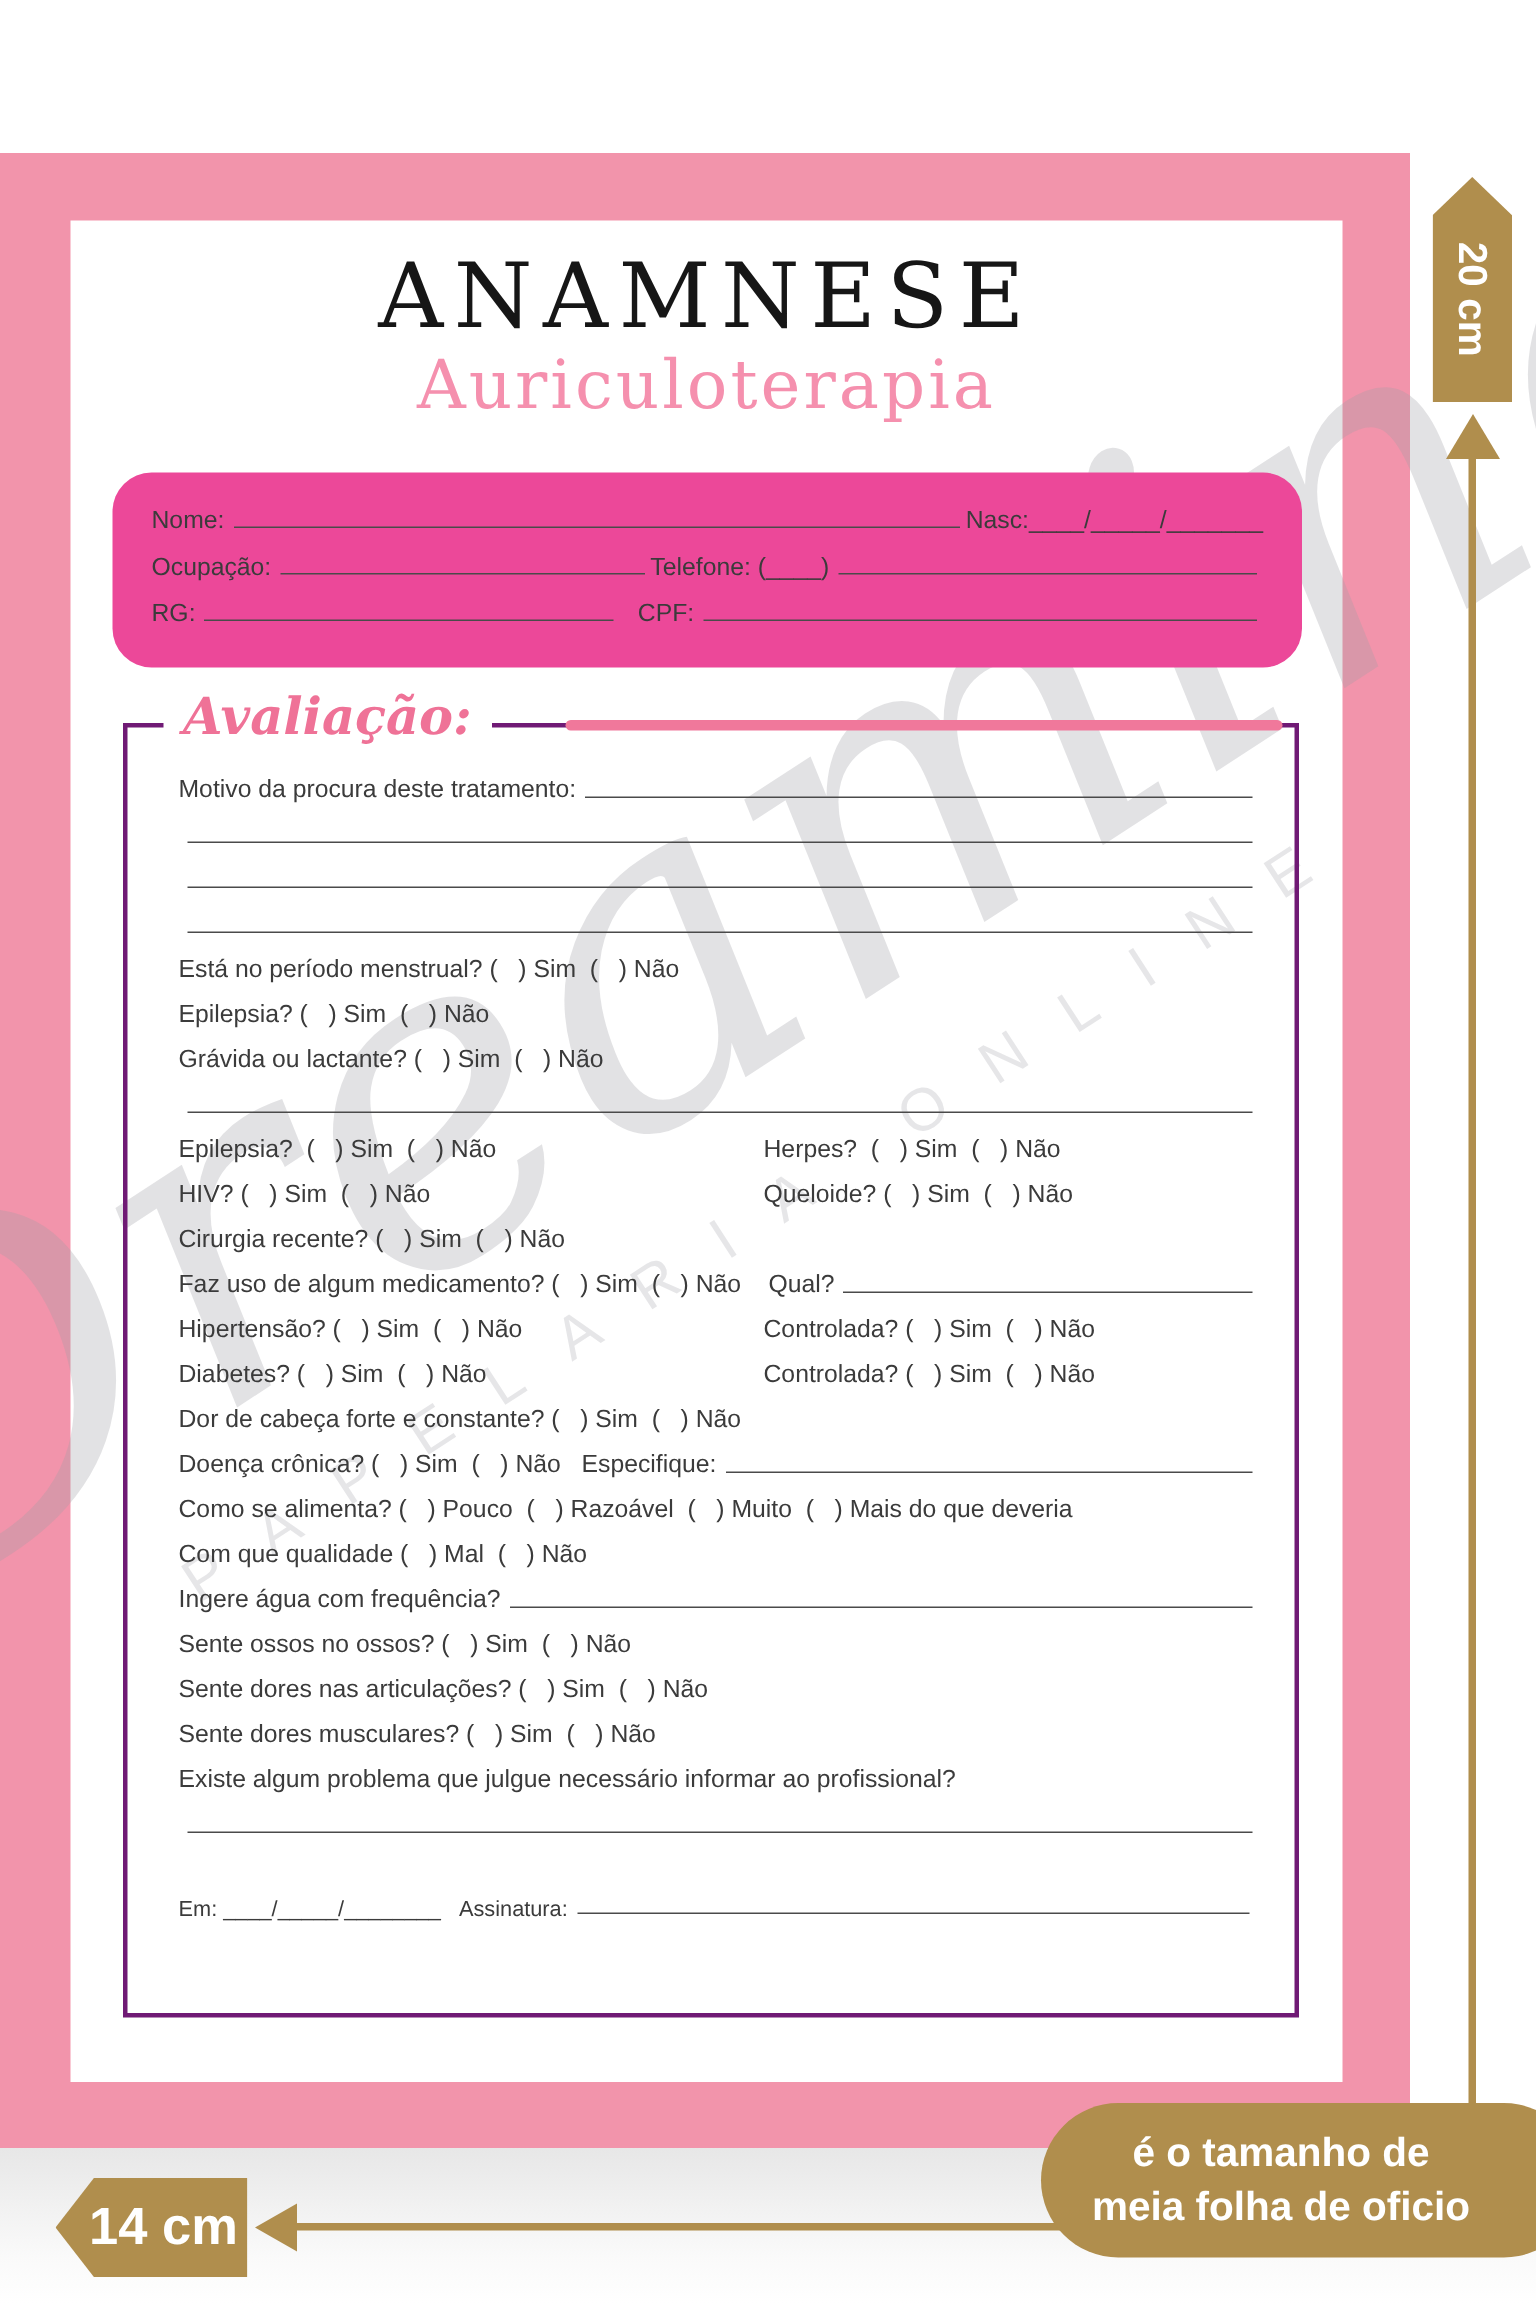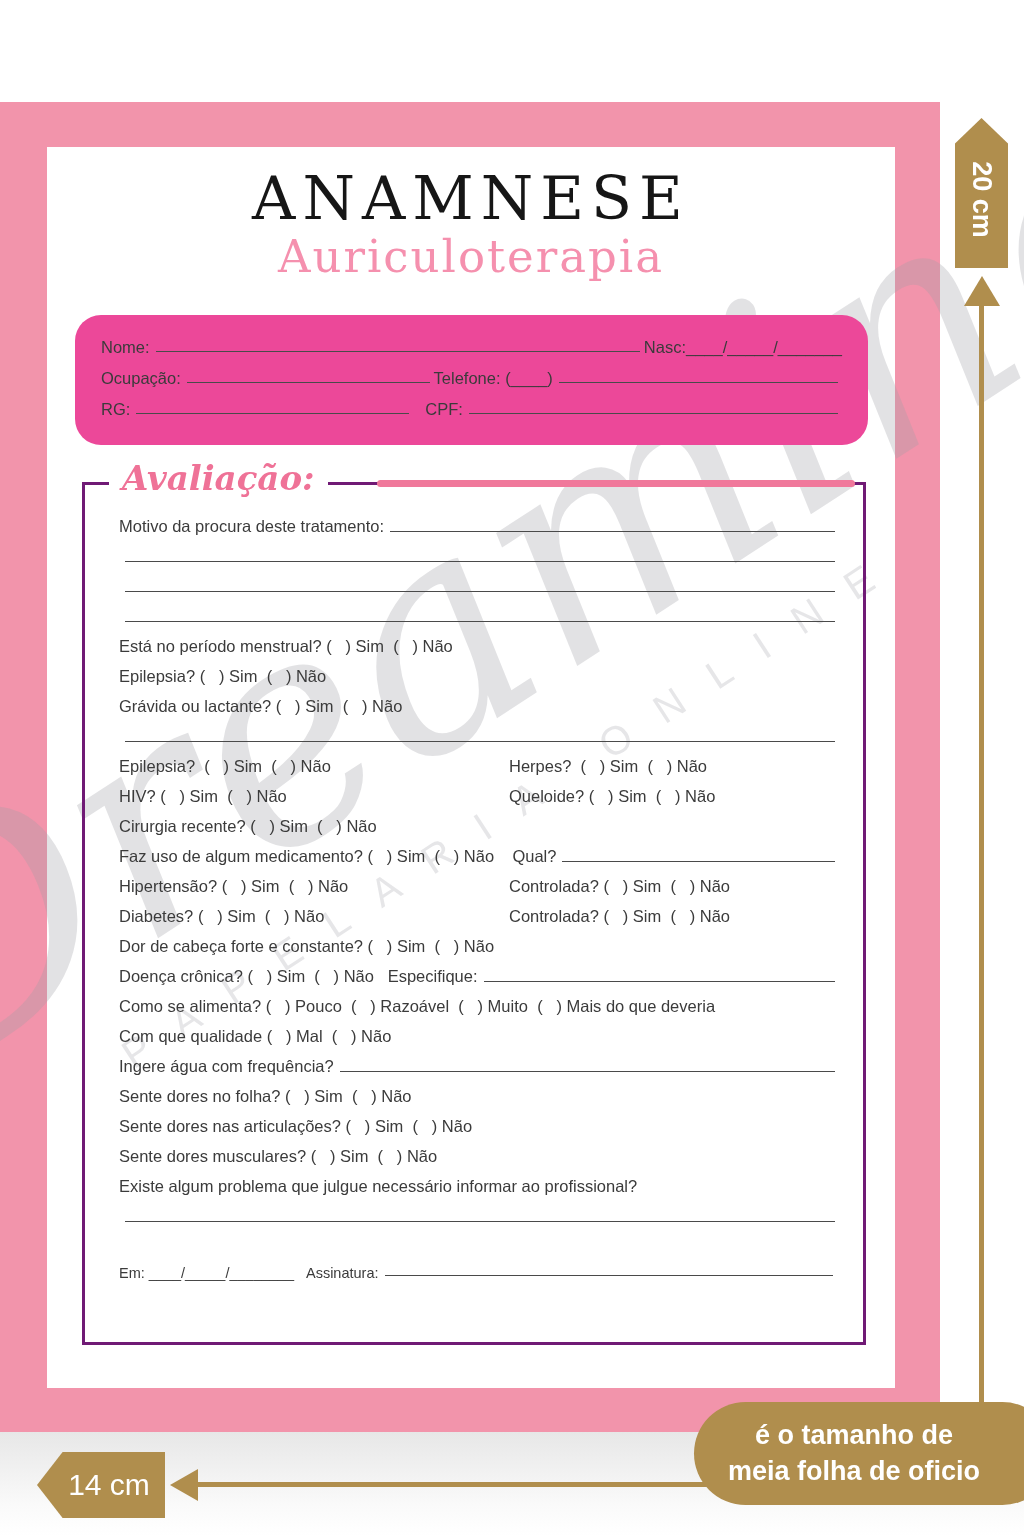--- a/index.html
+++ b/index.html
@@ -57,21 +57,21 @@
           clip-path:polygon(50% 0,100% 17%,100% 100%,0 100%,0 17%);
           display:flex;align-items:center;justify-content:center;}
   .tag-20 span{transform:rotate(90deg);white-space:nowrap;color:#ffffff;font-weight:bold;font-size:27px;margin-top:12px;}
   .arr-up-head{position:absolute;left:964px;top:276px;width:0;height:0;z-index:5;
                border-left:18px solid transparent;border-right:18px solid transparent;border-bottom:30px solid #B08E4D;}
   .arr-v-line{position:absolute;left:979px;top:300px;width:5px;height:1104px;z-index:4;}
 
   .tag-14{position:absolute;left:37px;top:1452px;width:128px;height:66px;z-index:5;
           clip-path:polygon(0 50%,20% 0,100% 0,100% 100%,20% 100%);
           display:flex;align-items:center;justify-content:center;}
-  .tag-14 span{color:#ffffff;font-weight:normal;font-size:30px;padding-left:16px;}
+  .tag-14 span{color:#ffffff;font-weight:bold;font-size:35px;padding-left:16px;}
   .arr-left-head{position:absolute;left:170px;top:1469px;width:0;height:0;z-index:5;
                  border-top:16px solid transparent;border-bottom:16px solid transparent;border-right:28px solid #B08E4D;}
   .arr-h-line{position:absolute;left:192px;top:1482px;width:832px;height:5px;z-index:4;}
 
   .size-badge{position:absolute;left:694px;top:1402px;width:360px;height:103px;z-index:6;
               border-radius:52px;display:flex;flex-direction:column;justify-content:center;
               color:#ffffff;font-weight:bold;font-size:27px;line-height:1.3;text-align:center;
               box-sizing:border-box;padding-right:40px;}
 </style>
 </head>
@@ -187,21 +187,21 @@
     <span class="q-txt">Como se alimenta? (   ) Pouco  (   ) Razoável  (   ) Muito  (   ) Mais do que deveria</span>
   </div>
           <div class="q-row">
     <span class="q-txt">Com que qualidade (   ) Mal  (   ) Não</span>
   </div>
           <div class="q-row">
     <span class="q-txt">Ingere água com frequência?</span>
   <span class="q-fill"></span>
           </div>
           <div class="q-row">
-    <span class="q-txt">Sente dores no folha? (   ) Sim  (   ) Não</span>
+    <span class="q-txt">Sente ossos no ossos? (   ) Sim  (   ) Não</span>
   </div>
           <div class="q-row">
     <span class="q-txt">Sente dores nas articulações? (   ) Sim  (   ) Não</span>
   </div>
           <div class="q-row">
     <span class="q-txt">Sente dores musculares? (   ) Sim  (   ) Não</span>
   </div>
           <div class="q-row">
     <span class="q-txt">Existe algum problema que julgue necessário informar ao profissional?</span>
   </div>

